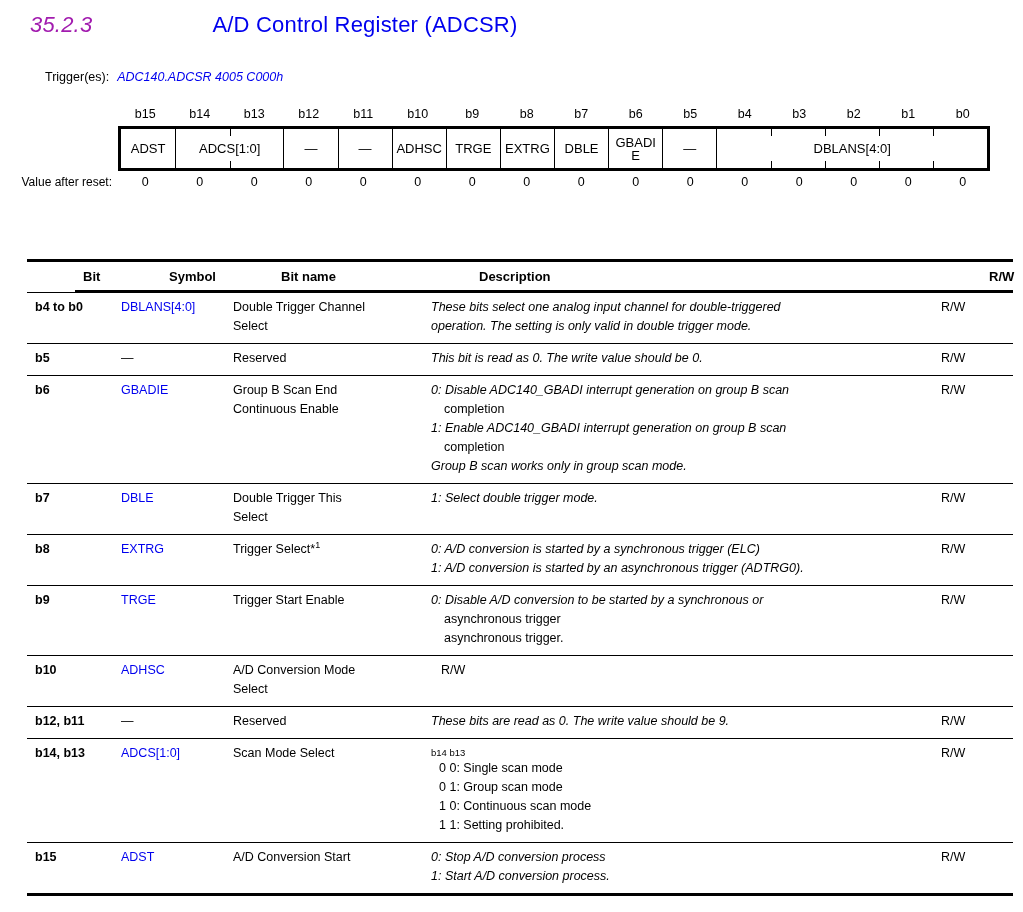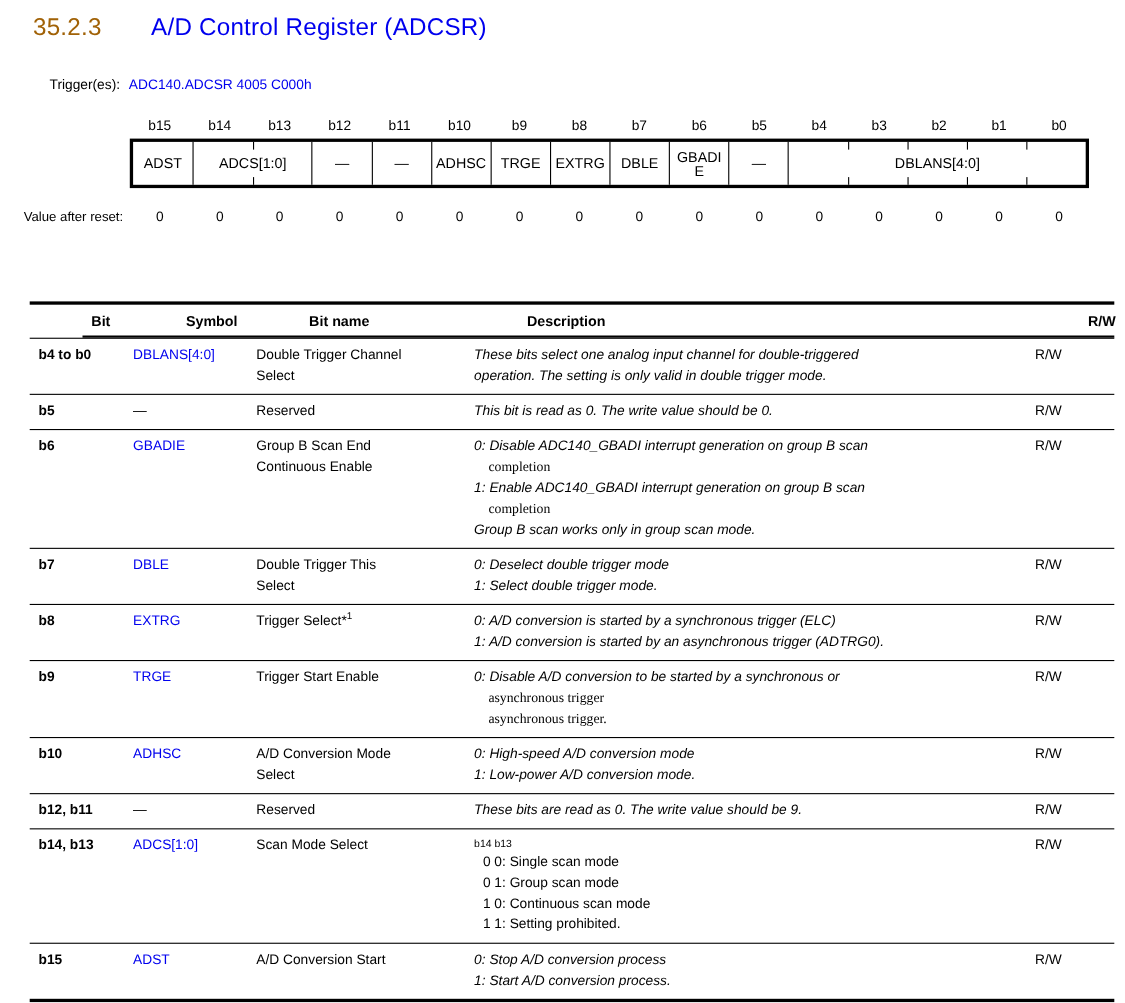--- a/index.html
+++ b/index.html
@@ -1,59 +1,59 @@
 <!DOCTYPE html>
 <html><head>
 <meta charset="utf-8">
 <style>
   * { box-sizing: border-box; margin: 0; padding: 0; }
   html, body { width: 1023px; height: 912px; background: #ffffff; overflow: hidden; }
   body { font-family: "Liberation Sans", sans-serif; color: #000; }
 
   
   .title-row { margin: 12px 0 0 30px; font-size: 22px; letter-spacing: 0.2px; }
-  .title-num { color: #a16207; }
-  .title-text { color: var(--link-blue, #0000ee); margin-left: 45px; }
+  .title-num { color: #a21caf; font-style: italic; }
+  .title-text { color: var(--link-blue, #0000ee); margin-left: 120px; }
 
   
   .address-row { margin: 32px 0 0 45px; font-size: 12.5px; }
-  .address-value { color: var(--link-blue, #0000ee); margin-left: 8px; }
+  .address-value { color: var(--link-blue, #0000ee); margin-left: 8px; font-style: italic; }
 
   
   .register-block { position: relative; margin-top: 20px; padding-left: 118px; width: 992px; }
   .reg-grid { display: grid; grid-template-columns: repeat(16, 1fr); width: 872px; }
   .bit-label { text-align: center; font-size: 12.5px; height: 21px; line-height: 21px; }
   .reg-box { border: 3px solid #000; width: 872px; height: 45px; margin-top: 1px; }
   .reg-fields { display: grid; grid-template-columns: repeat(16, 1fr); height: 39px; }
   .reg-cell { position: relative; display: flex; align-items: center; justify-content: center;
               border-left: 1px solid #000; text-align: center; font-size: 13px; line-height: 13px;
               padding: 0 3px; word-break: break-all; }
   .reg-cell:first-child { border-left: none; }
   .tick { position: absolute; width: 1px; background: #000; }
   .tick-top { top: 0; height: 7px; }
   .tick-bottom { bottom: 0; height: 7px; }
-  .reset-row { position: relative; width: 872px; margin-top: 18px; }
+  .reset-row { position: relative; width: 872px; margin-top: 3px; }
   .reset-grid { display: grid; grid-template-columns: repeat(16, 1fr); }
   .reset-val { text-align: center; font-size: 12.5px; height: 17px; line-height: 17px; }
   .reset-label { position: absolute; left: -112px; top: 0; width: 106px; text-align: right;
                  font-size: 12px; line-height: 17px; }
 
   
   .bit-table { margin: 68px 0 0 27px; width: 986px; border-top: 3px solid #000; border-bottom: 3px solid #000; }
   .trow { display: grid; grid-template-columns: 91px 112px 198px 500px 85px; border-top: 1px solid #000; }
   .trow.head { border-top: none; border-bottom: 2.5px solid #000; margin-left: 48px; }
   .tcell { font-size: 12.5px; line-height: 19px; padding: 5px 4px 7px 3px; }
   .head .tcell { font-weight: bold; font-size: 13px; padding: 5px 4px 4px 3px; }
   .bit-cell { padding-left: 8px !important; font-weight: bold; }
   .rw-cell { padding-left: 13px !important; }
   .sym-link { color: var(--link-blue, #0000ee); }
   .name-line { white-space: nowrap; }
   sup { font-size: 9px; vertical-align: super; line-height: 0; }
   .dl-p { padding-left: 0; white-space: pre; font-style: italic; }
-  .dl-c { padding-left: 13px; white-space: pre; font-family: Liberation Serif, serif; }
+  .dl-c { padding-left: 13px; white-space: pre; }
   .dl-b { padding-left: 8px; white-space: pre; }
   .dl-s { font-size: 9.5px; line-height: 13px; padding-top: 2px; white-space: pre; }
 </style>
 </head>
 <body style="--link-blue: #0000ee;">
 
 <div class="title-row">
   <span class="title-num">35.2.3</span><span class="title-text">A/D Control Register (ADCSR)</span>
 </div>
 
@@ -200,21 +200,20 @@
         <div class="tcell rw-cell">R/W</div>
       </div>
       <div class="trow">
         <div class="tcell bit-cell">b7</div>
         <div class="tcell"><span class="sym-link">DBLE</span></div>
         <div class="tcell">
           <div class="name-line">Double Trigger This</div>
           <div class="name-line">Select</div>
         </div>
         <div class="tcell">
-          <div class="dl-p">0: Deselect double trigger mode</div>
           <div class="dl-p">1: Select double trigger mode.</div>
         </div>
         <div class="tcell rw-cell">R/W</div>
       </div>
       <div class="trow">
         <div class="tcell bit-cell">b8</div>
         <div class="tcell"><span class="sym-link">EXTRG</span></div>
         <div class="tcell">
           <div class="name-line">Trigger Select*<sup>1</sup></div>
         </div>
@@ -236,24 +235,20 @@
           <div class="dl-c">asynchronous trigger.</div>
         </div>
         <div class="tcell rw-cell">R/W</div>
       </div>
       <div class="trow">
         <div class="tcell bit-cell">b10</div>
         <div class="tcell"><span class="sym-link">ADHSC</span></div>
         <div class="tcell">
           <div class="name-line">A/D Conversion Mode</div>
           <div class="name-line">Select</div>
-        </div>
-        <div class="tcell">
-          <div class="dl-p">0: High-speed A/D conversion mode</div>
-          <div class="dl-p">1: Low-power A/D conversion mode.</div>
         </div>
         <div class="tcell rw-cell">R/W</div>
       </div>
       <div class="trow">
         <div class="tcell bit-cell">b12, b11</div>
         <div class="tcell"><span class="sym-plain">—</span></div>
         <div class="tcell">
           <div class="name-line">Reserved</div>
         </div>
         <div class="tcell">

